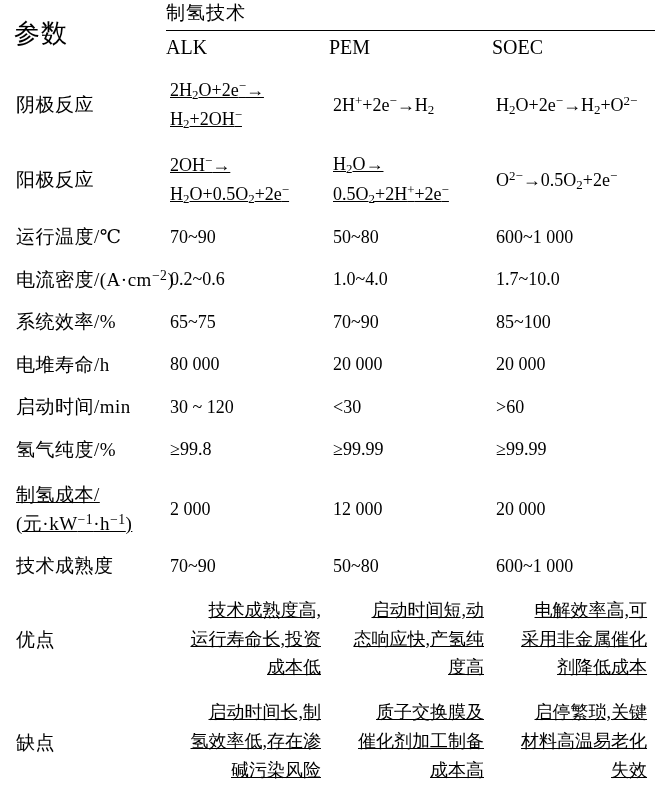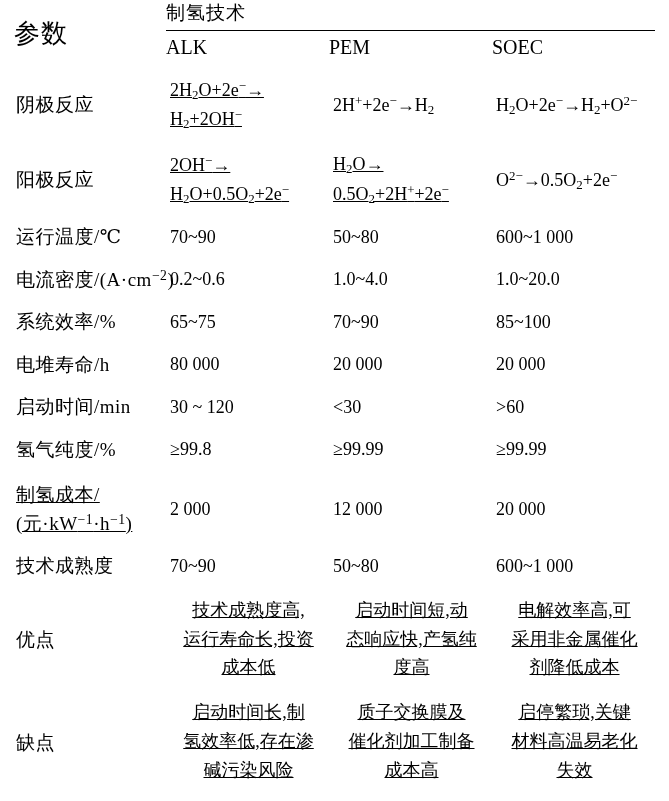--- a/index.html
+++ b/index.html
@@ -76,21 +76,21 @@
   td.val {
     font-size: 18px;
     padding: 7px 4px !important;
     line-height: 1.5;
     font-family: "Liberation Serif", "DejaVu Serif", serif;
   }
   td.val.two-line {
     line-height: 1.55;
   }
   td.val.para {
-    text-align: center;
+    text-align: right;
     font-size: 18px;
     line-height: 1.6;
     padding: 8px 8px 8px 10px !important;
   }
   sub { font-size: 0.72em; vertical-align: -0.25em; }
   sup { font-size: 0.72em; vertical-align: 0.45em; }
   .nowrap { white-space: nowrap; }
   .line { display: block; text-decoration: underline; }
   .pad-top-row td { padding-top: 10px !important; }
 </style>
@@ -153,21 +153,21 @@
         <td class="val">50~80</td>
         <td class="val">600~1 000</td>
       </tr>
 
       <tr>
         <td class="param">
           <span class="nowrap">电流密度/(A·cm<sup>−2</sup>)</span>
         </td>
         <td class="val">0.2~0.6</td>
         <td class="val">1.0~4.0</td>
-        <td class="val">1.0~20.0</td>
+        <td class="val">1.7~10.0</td>
       </tr>
 
       <tr>
         <td class="param">系统效率/%</td>
         <td class="val">65~75</td>
         <td class="val">70~90</td>
         <td class="val">85~100</td>
       </tr>
 
       <tr>

